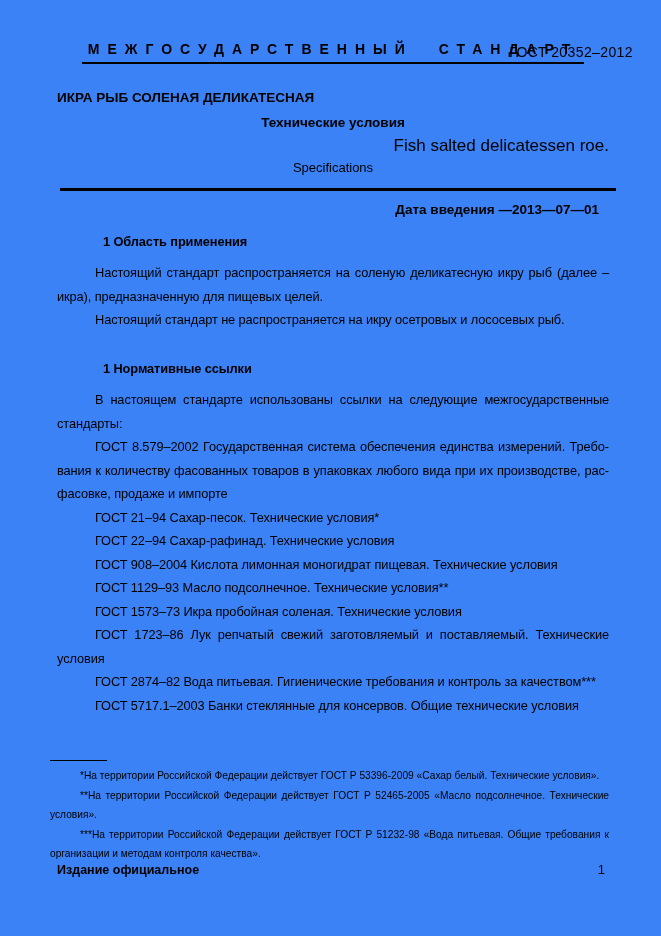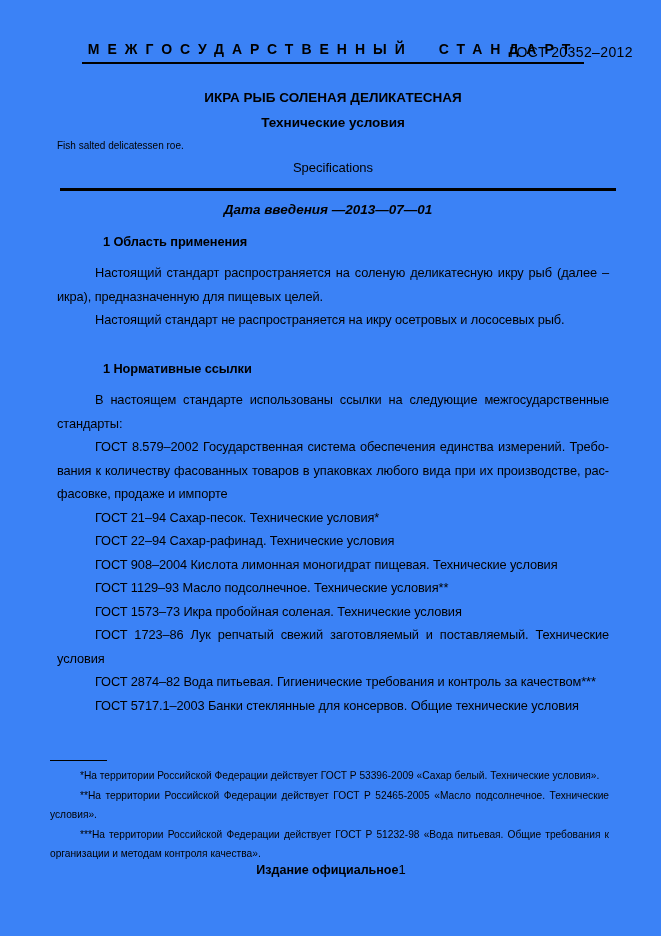--- a/index.html
+++ b/index.html
@@ -39,58 +39,56 @@
     font-size: 14px;
     letter-spacing: 8px;
     word-spacing: 14px;
     line-height: 16px;
     border-bottom: 2px solid #000;
     padding: 0 6px 5px 6px;
     white-space: nowrap;
   }
   .title-ru {
     margin-top: 26px;
-    text-align: center;
     font-weight: bold;
     font-size: 13.5px;
     line-height: 16px;
   }
   .subtitle-ru {
     margin-top: 9px;
     text-align: center;
     font-weight: bold;
     font-size: 13.5px;
     line-height: 16px;
   }
   .title-en {
     margin-top: 8px;
-    text-align: left;
-    font-size: 10px;
+    text-align: right;
+    font-size: 17px;
     line-height: 14px;
   }
   .subtitle-en {
     margin-top: 8px;
     text-align: center;
     font-size: 13px;
     line-height: 14px;
   }
   .thick-rule {
     margin: 13px -7px 0 3px;
     border: 0;
     border-top: 3px solid #000;
     height: 0;
   }
   .effective-date {
     margin-top: 7px;
-    text-align: center;
+    text-align: right;
     padding-right: 10px;
     font-weight: bold;
     font-size: 13.5px;
     line-height: 23.5px;
-    font-style: italic;
   }
   .body-text {
     font-size: 12.8px;
     line-height: 23.5px;
     letter-spacing: -0.1px;
   }
   .sec-heading {
     font-weight: bold;
     text-indent: 38px;
     margin: 8px;
@@ -122,21 +120,21 @@
     line-height: 19.5px;
     text-align: justify;
     text-indent: 30px;
   }
   .page-footer {
     position: absolute;
     top: 862px;
     left: 57px;
     right: 56px;
     display: flex;
-    justify-content: center;
+    justify-content: space-between;
     align-items: baseline;
   }
   .edition-label {
     font-weight: bold;
     font-size: 12.5px;
   }
   .page-number {
     font-size: 13px;
   }
 </style>

